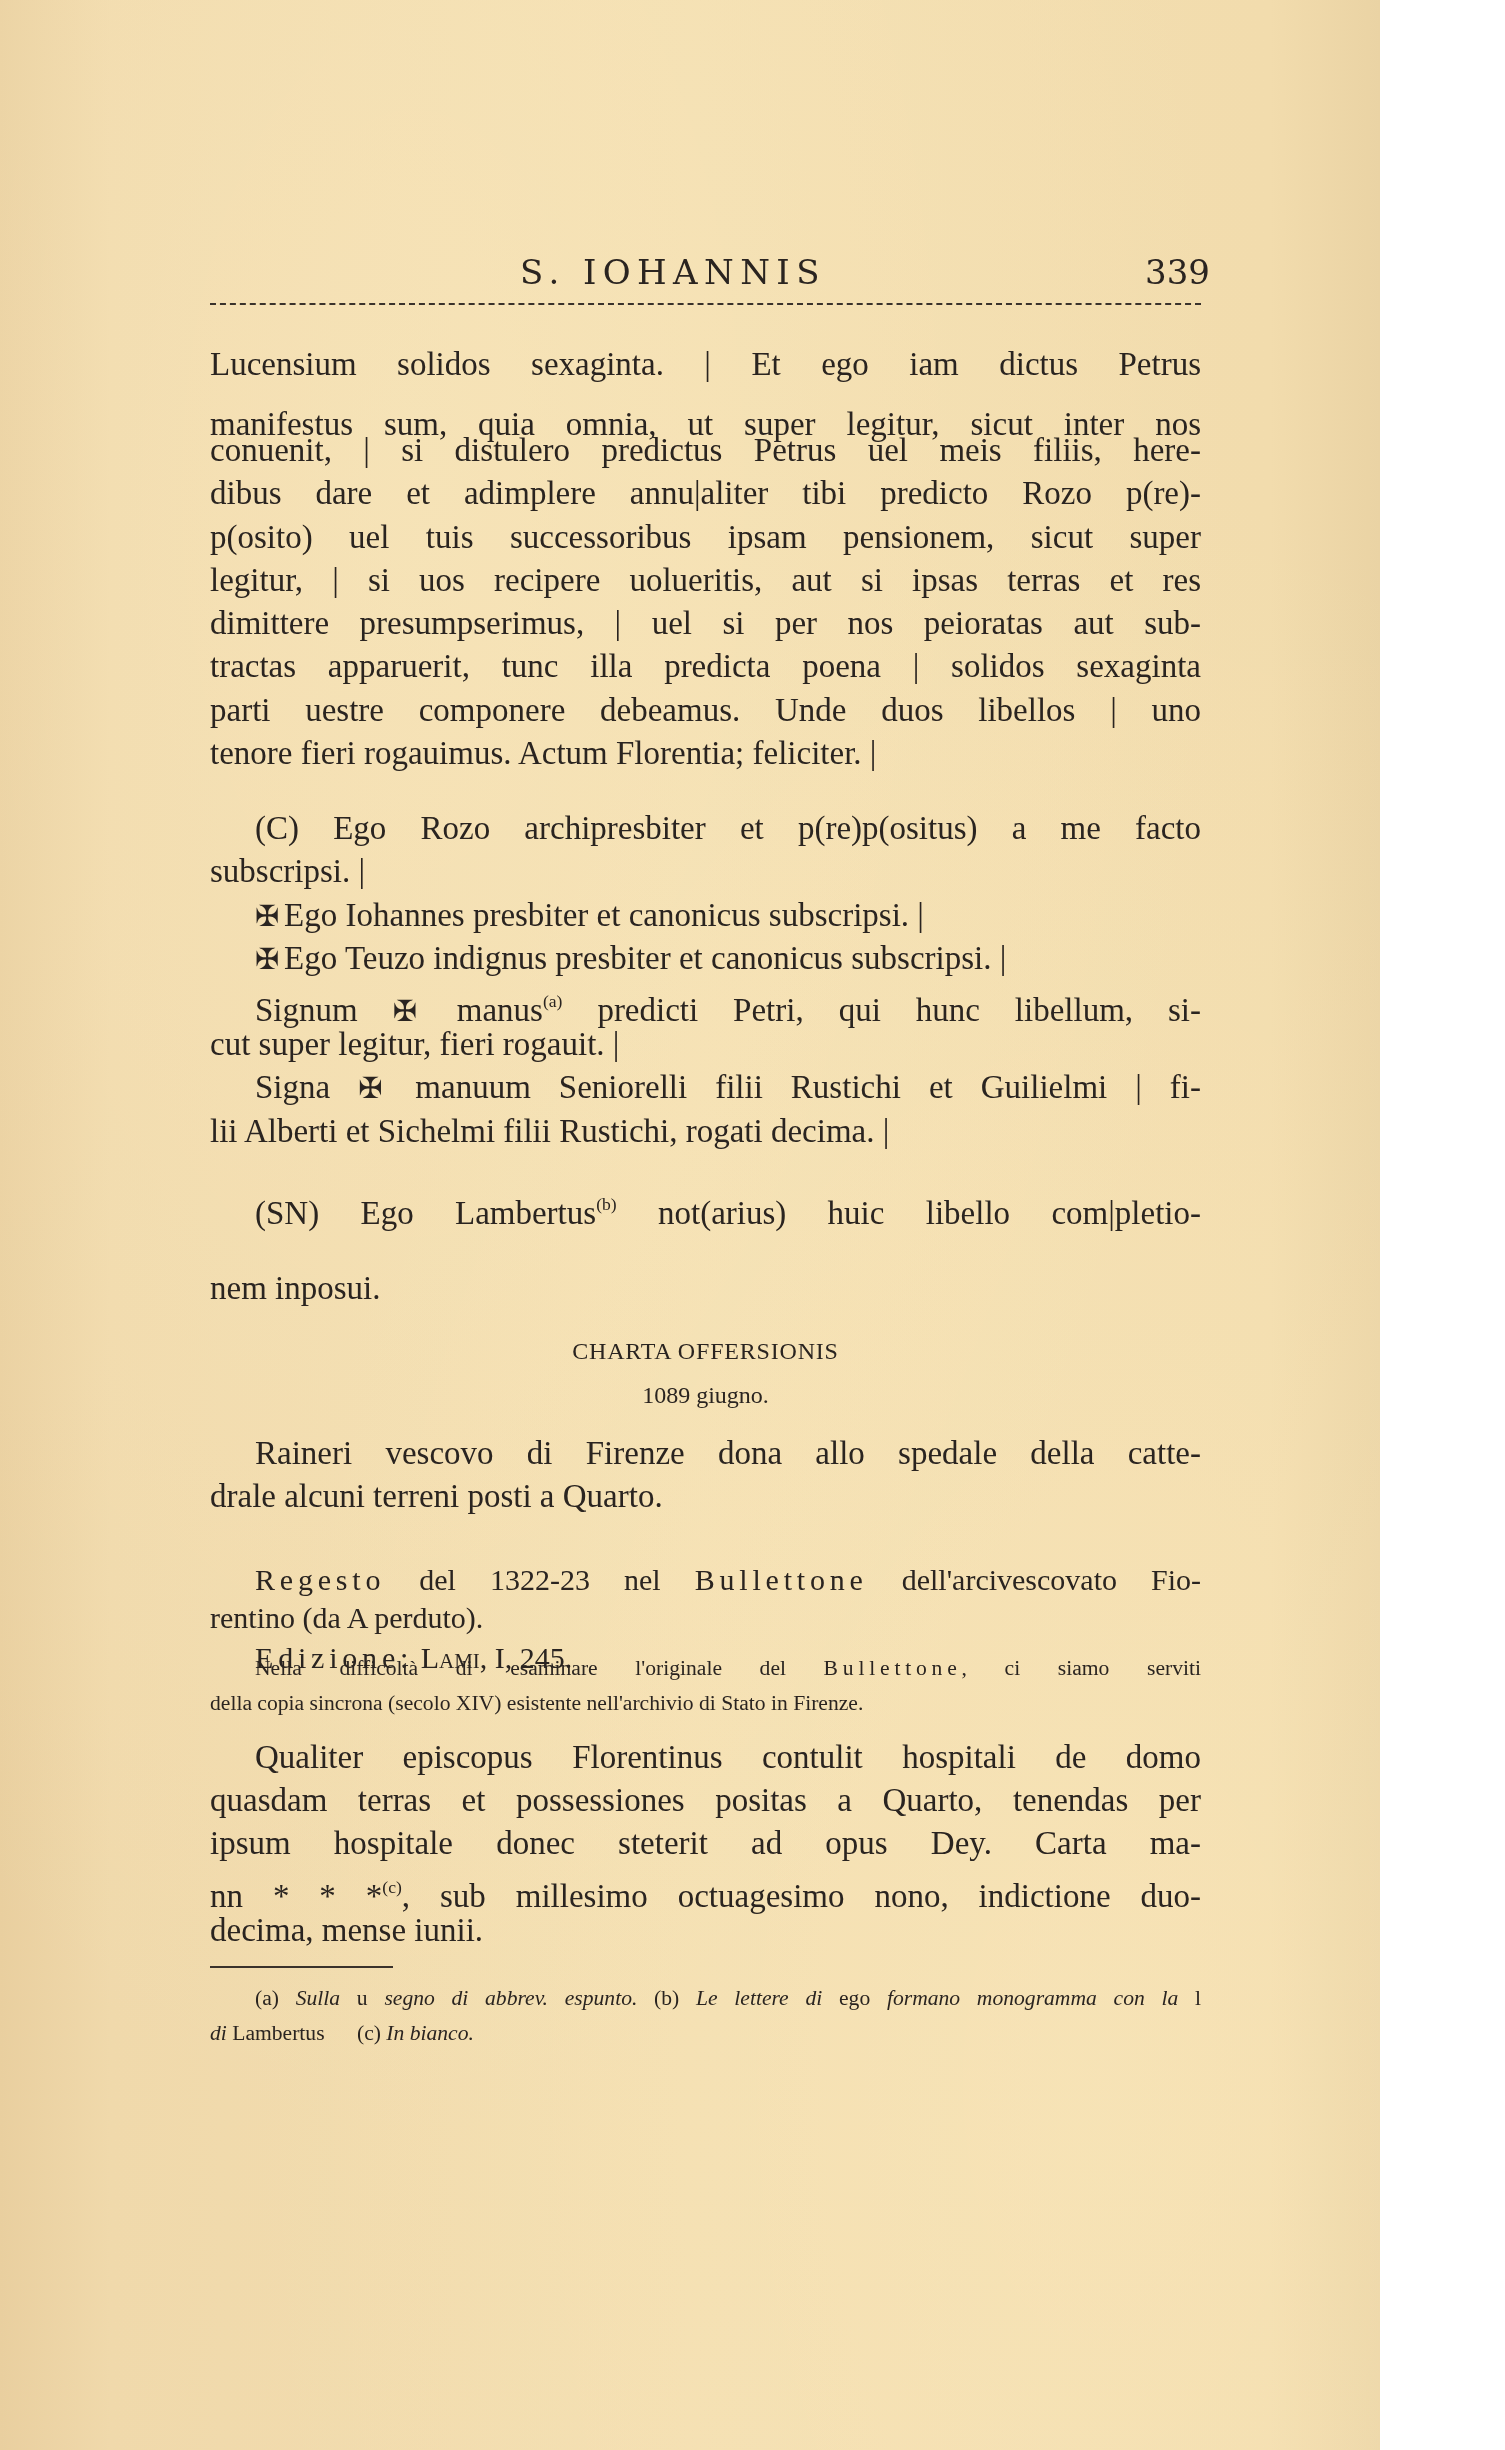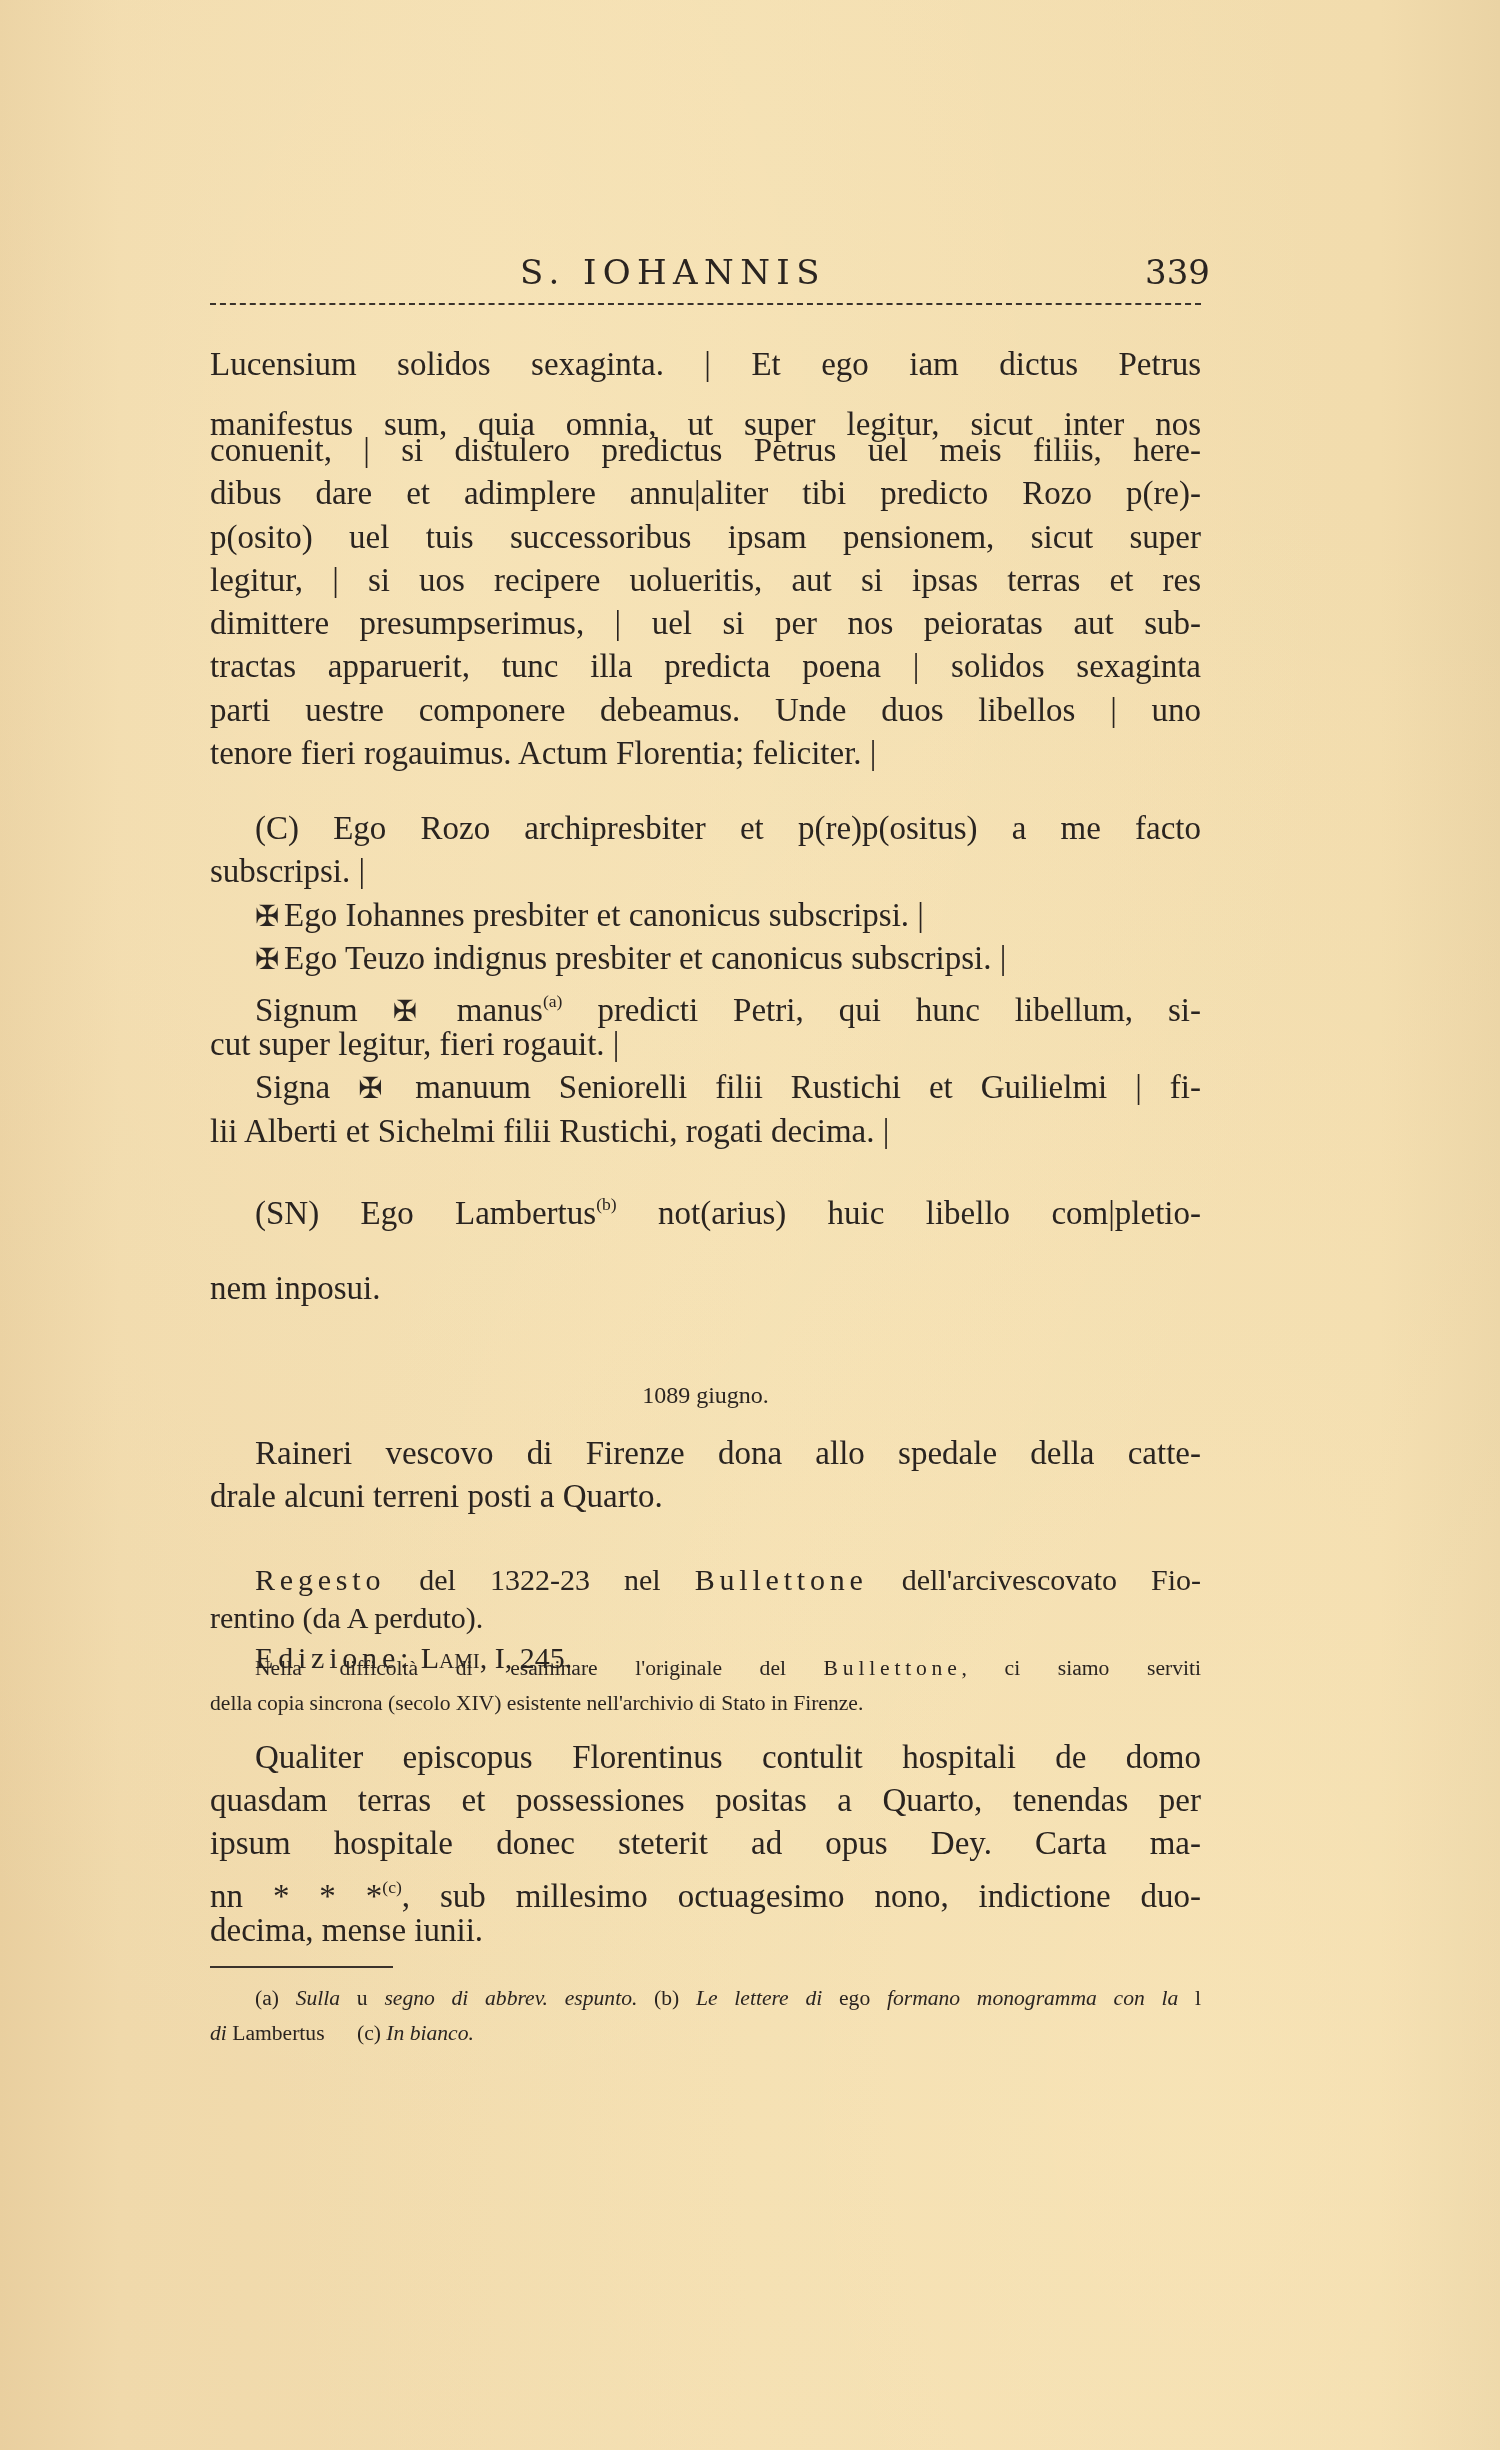--- a/index.html
+++ b/index.html
@@ -4,21 +4,21 @@
 <style>
   html, body { margin: 0; padding: 0; }
   body {
     width: 1505px; height: 2450px; overflow: hidden;
     background: #ffffff;
     font-family: "Liberation Serif", "DejaVu Serif", serif;
     color: #2a2420;
   }
   .page {
     position: absolute; left: 0; top: 0;
-    width: 1500px; height: 2450px;
+    width: 1380px; height: 2450px;
     background:
       radial-gradient(ellipse at 30% 20%, rgba(255,240,200,0.35), rgba(0,0,0,0) 60%),
       radial-gradient(ellipse at 80% 85%, rgba(255,238,196,0.35), rgba(0,0,0,0) 55%),
       linear-gradient(90deg, #e9cf9f 0%, #f0d9ab 8%, #f3deb0 50%, #f2dcad 92%, #ead3a4 100%);
   }
   .line {
     position: absolute; left: 210px; width: 991px;
     font-size: 33px; line-height: 43px; height: 43px;
     white-space: nowrap;
     text-align: justify; text-align-last: justify;
@@ -103,20 +103,21 @@
   </div>
 
   <div>
     <div class="line indent" style="top:1183px">
       <span>(SN) Ego Lambertus</span><span class="sup">(b)</span>
       <span>not(arius) huic libello com|pletio-</span>
     </div>
     <div class="line last" style="top:1267px">nem inposui.</div>
   </div>
 
+  <div class="center doc-title">CHARTA OFFERSIONIS</div>
   <div class="center doc-date">1089 giugno.</div>
 
   <div>
     <div class="line indent" style="top:1432px">Raineri vescovo di Firenze dona allo spedale della catte-</div>
     <div class="line last" style="top:1475px">drale alcuni terreni posti a Quarto.</div>
   </div>
 
   <div>
     <div class="line indent small" style="top:1531px">
       <span class="spaced">Regesto</span>

